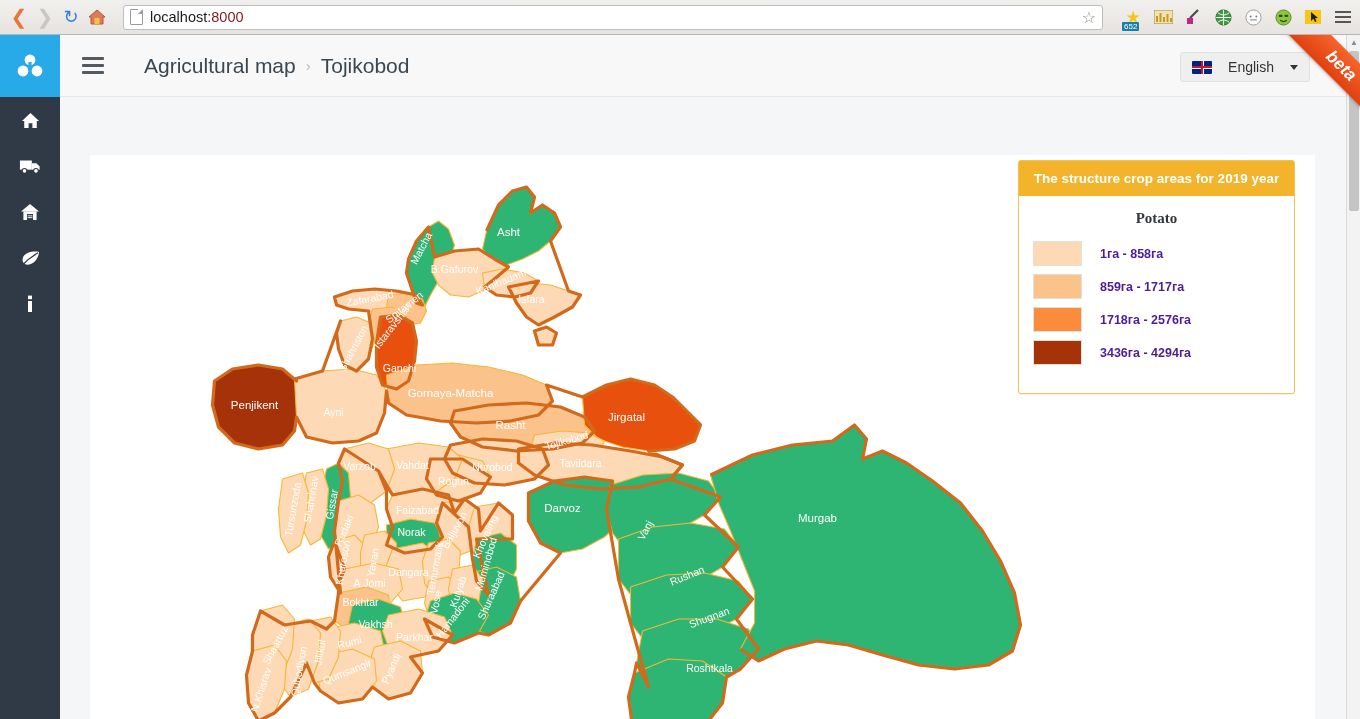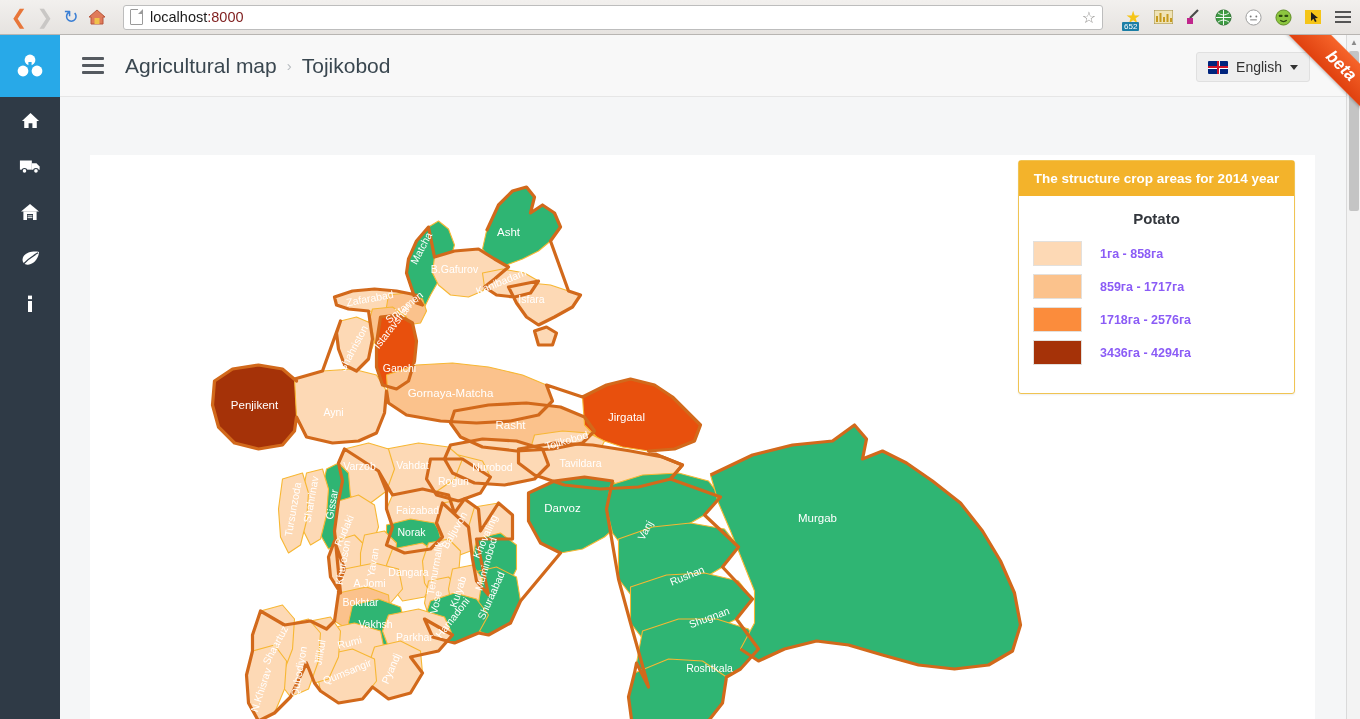--- a/index.html
+++ b/index.html
@@ -74,30 +74,30 @@
   .topbar {
     position: absolute; left: 60px; top: 0; right: 0; height: 62px;
     background: #f8f8f8; border-bottom: 1px solid #e6e6e6;
     display: flex; align-items: center;
   }
   .hamburger {
     margin-left: 22px; display: flex; flex-direction: column; gap: 4px; cursor: pointer;
   }
   .hamburger i { display: block; width: 22px; height: 3px; background: #555a60; border-radius: 1px; }
   .breadcrumb {
-    margin-left: 21px; font-size: 21px; color: #3a4750; display: flex;
+    margin-left: 40px; font-size: 21px; color: #3a4750; display: flex;
     align-items: center; gap: 10px; font-weight: 400;
   }
   .breadcrumb .sep { color: #b7bcc0; font-size: 15px; }
   .breadcrumb a { color: #3a4750; text-decoration: none; cursor: pointer; }
 
   .lang-select {
     position: absolute; right: 50px; top: 17px; height: 30px;
     background: #efefef; border: 1px solid #e0e0e0; border-radius: 3px;
-    display: flex; align-items: center; gap: 8px; padding: 0 11px;
+    display: flex; align-items: center; gap: 16px; padding: 0 11px;
     font-size: 14px; color: #333; cursor: pointer; z-index: 4;
   }
   .flag {
     width: 20px; height: 13px; position: relative; background: #00247d;
     overflow: hidden; border-radius: 1px; display:inline-block;
   }
   .flag:before, .flag:after { content:''; position:absolute; }
   .flag:before {
     left: 0; top: 5px; width: 20px; height: 3px; background: #fff;
     box-shadow: 0 0 0 0 #fff;
@@ -145,28 +145,28 @@
     background: #fff; border: 1px solid #f0c453; border-radius: 3px;
     box-shadow: 0 1px 2px rgba(0,0,0,.07); z-index: 3;
   }
   .legend-title {
     background: #f3b32b; color: #fff; font-weight: bold; font-size: 13.5px;
     text-align: center; padding: 10px 6px;
   }
   .legend-body { padding: 14px 0 20px 0; }
   .legend-crop {
     text-align: center; font-weight: bold; font-size: 15px;
-    color: #33373d; margin-bottom: 14px;
+    color: #33373d; margin-bottom: 14px; font-family: Liberation Serif, serif;
   }
   .legend-row { display: flex; align-items: center; margin: 0 0 8px 14px; }
   .swatch {
     width: 49px; height: 25px; border: 1px solid #e3e0dc; margin-right: 18px;
     flex: none;
   }
-  .legend-label { font-size: 12.5px; font-weight: bold; color: #8b5cf6; }
+  .legend-label { font-size: 12.5px; font-weight: bold; color: #4c1d95; }
 
   
   .scrollbar {
     position: absolute; right: 0; top: 35px; width: 14px; height: 684px;
     background: #f3f3f3; border-left: 1px solid #dadada;
   }
   .sb-arrow {
     width: 14px; height: 14px; display: flex; align-items: center;
     justify-content: center; font-size: 8px; color: #8a8a8a; cursor: pointer;
   }
@@ -461,21 +461,21 @@
               <text class="rlabel" x="806" y="534" transform="rotate(-22 806 534)">Rushan</text>
               <text class="rlabel" x="828" y="576" transform="rotate(-20 828 576)">Shugnan</text>
               <text class="rlabel" x="827" y="627">Roshtkala</text>
               <text class="rlabel" x="793" y="686">Ishkashim</text>
               <text class="rlabel big" x="935" y="477">Murgab</text>
             </g>
         </svg>
       </div>
 
       <div class="legend">
-        <div class="legend-title">The structure crop areas for 2014 year</div>
+        <div class="legend-title">The structure crop areas for 2019 year</div>
         <div class="legend-body">
           <div class="legend-crop">Potato</div>
           <div id="legend-rows">
               <div class="legend-row">
                 <span class="swatch" style="background: rgb(253, 217, 181);"></span>
                 <span class="legend-label">1га - 858га</span>
               </div>
               <div class="legend-row">
                 <span class="swatch" style="background: rgb(251, 194, 140);"></span>
                 <span class="legend-label">859га - 1717га</span>

